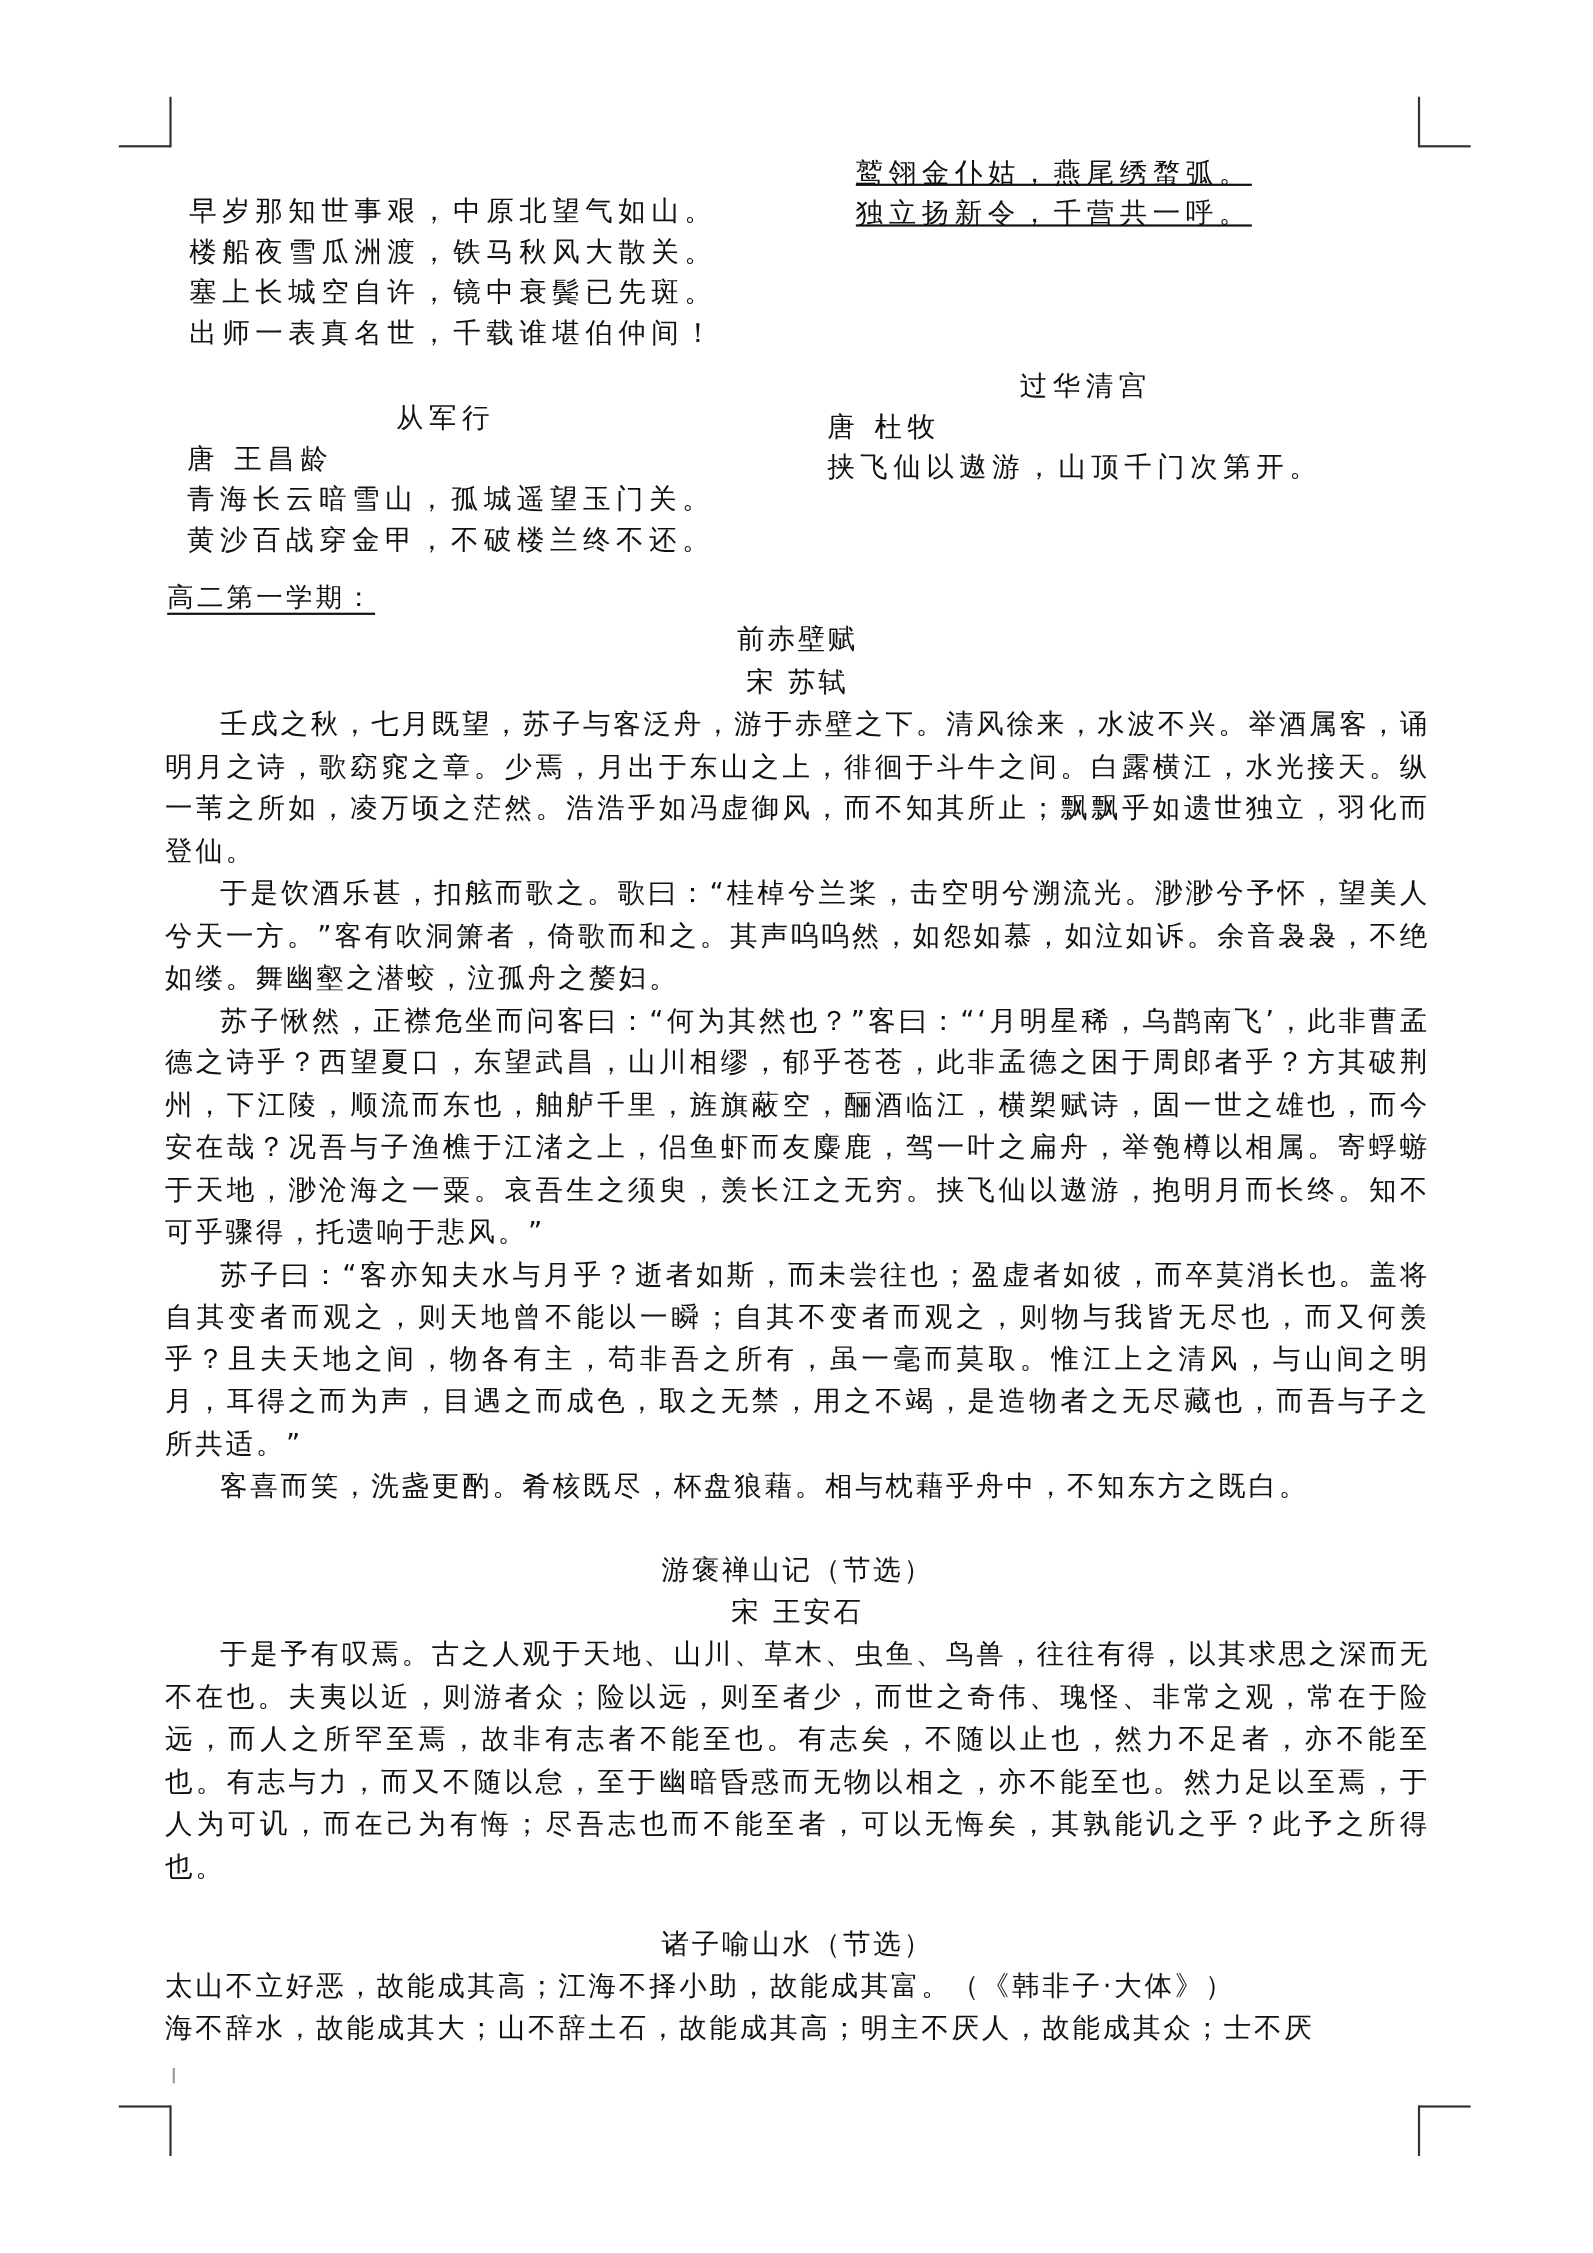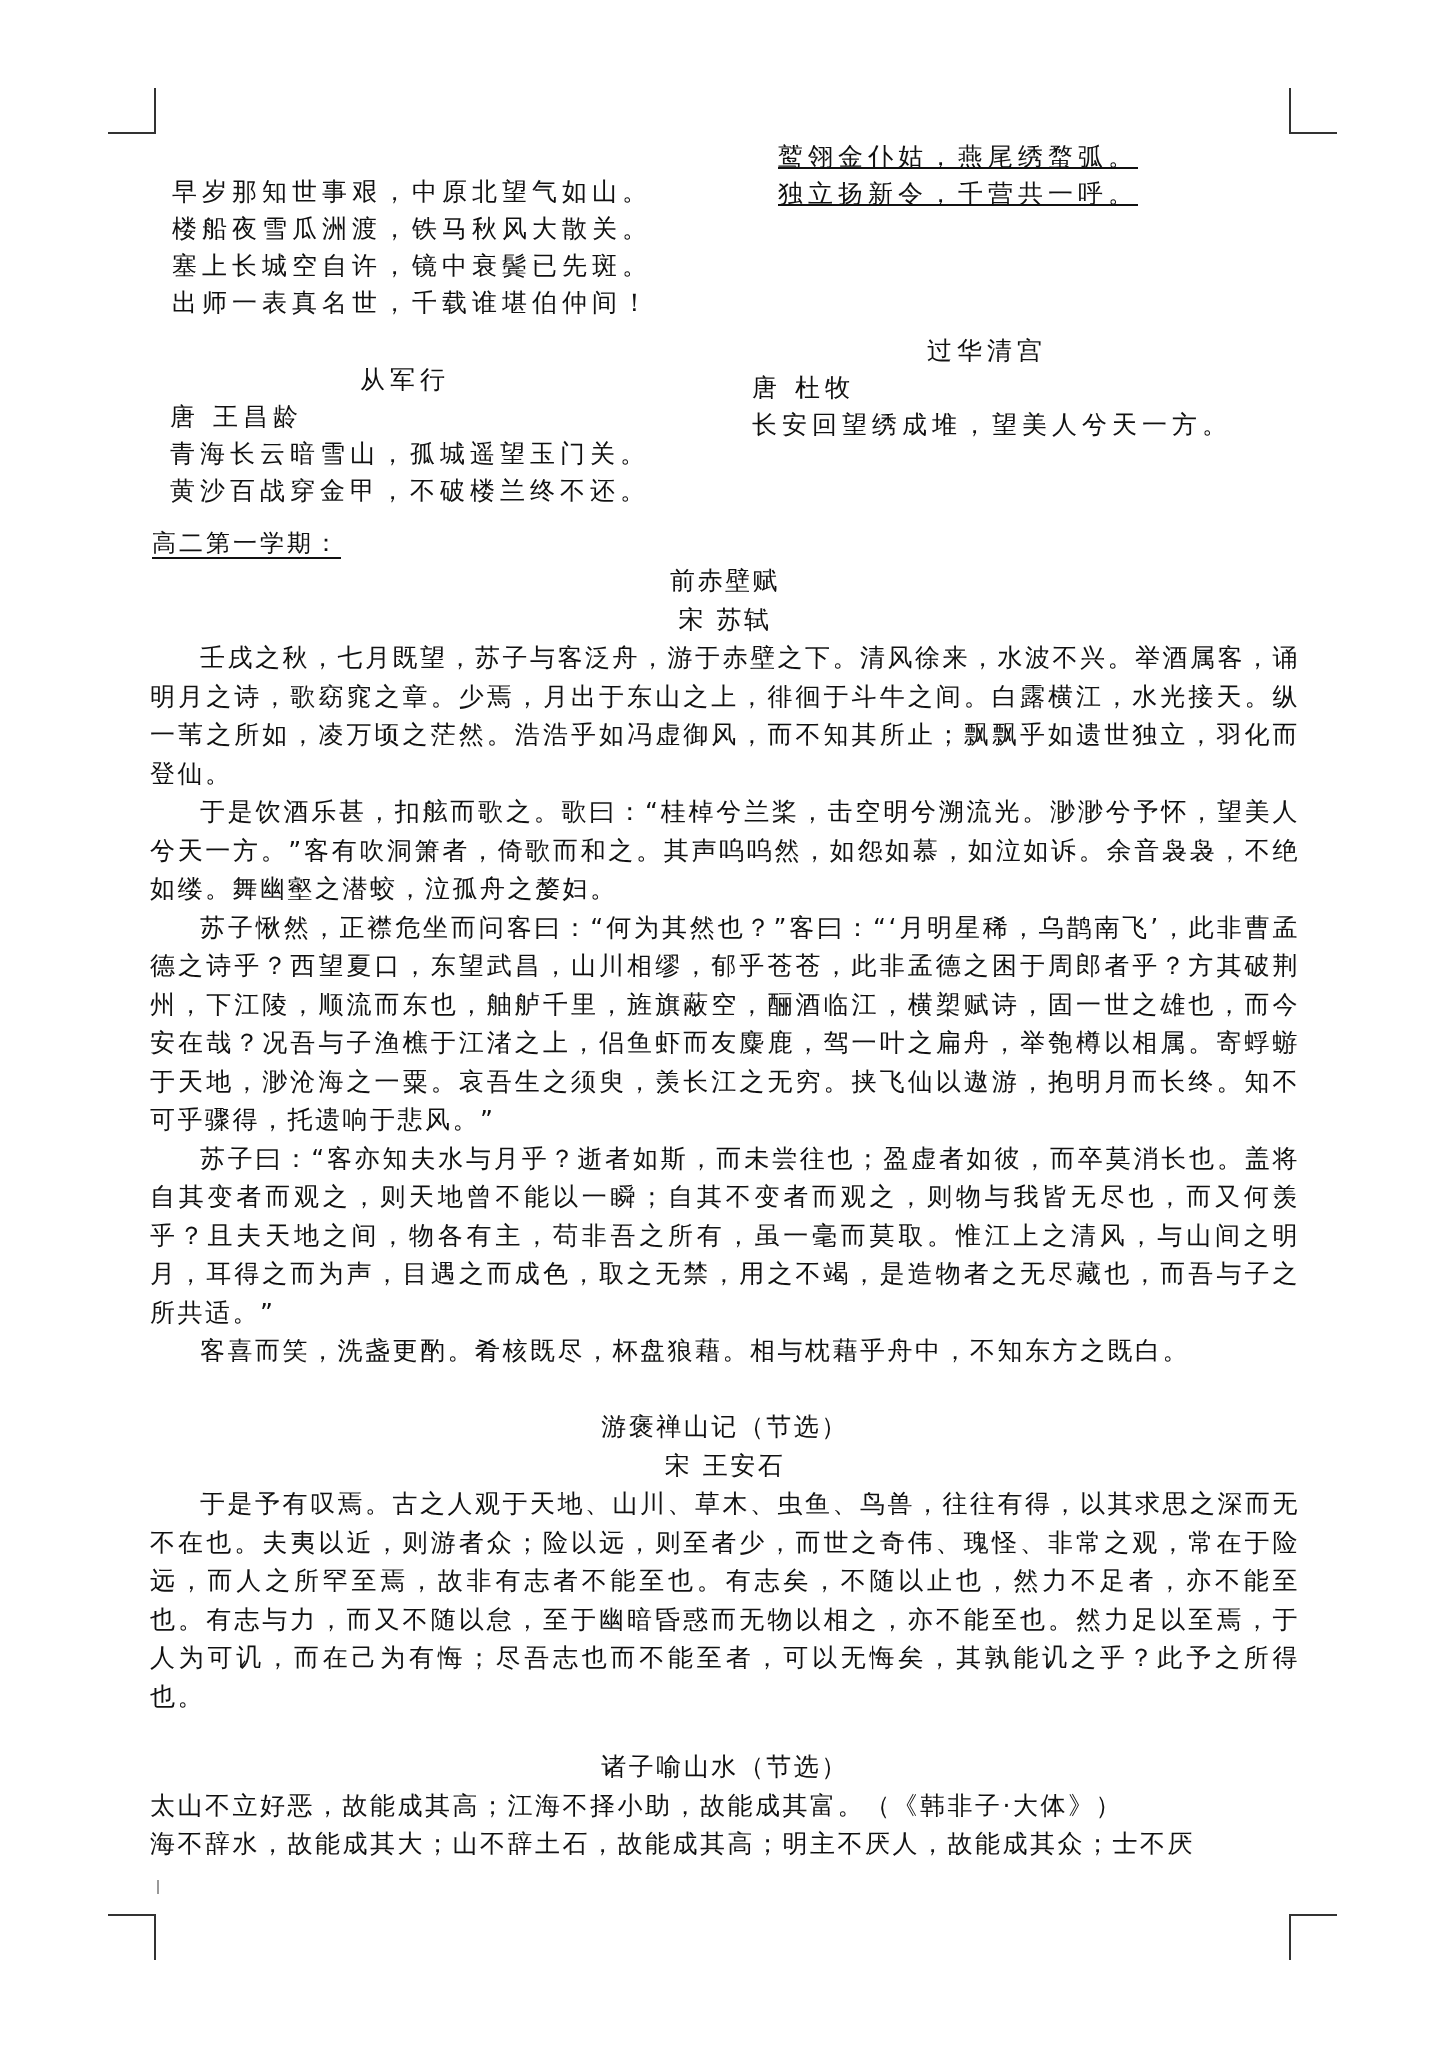--- a/index.html
+++ b/index.html
@@ -54,21 +54,21 @@
 <div class="poem-block" style="left:170px; top:332px; width:470px;margin-top:29px;">
   <div class="title">从军行</div>
   <div class="author">唐 王昌龄</div>
   <div class="line">青海长云暗雪山，孤城遥望玉门关。</div>
   <div class="line">黄沙百战穿金甲，不破楼兰终不还。</div>
 </div>
 
 <div class="poem-block" style="left:752px; top:332px; width:470px;">
   <div class="title">过华清宫</div>
   <div class="author">唐 杜牧</div>
-  <div class="line">长安回望绣成堆，望美人兮天一方。</div>
+  <div class="line">挟飞仙以遨游，山顶千门次第开。</div>
 </div>
 
 <div id="sec-label">高二第一学期：</div>
 
 <div class="essay" style="top:562px;">
   <div class="title">前赤壁赋</div>
   <div class="author">宋 苏轼</div>
   <p>壬戌之秋，七月既望，苏子与客泛舟，游于赤壁之下。清风徐来，水波不兴。举酒属客，诵明月之诗，歌窈窕之章。少焉，月出于东山之上，徘徊于斗牛之间。白露横江，水光接天。纵一苇之所如，凌万顷之茫然。浩浩乎如冯虚御风，而不知其所止；飘飘乎如遗世独立，羽化而登仙。</p>
   <p>于是饮酒乐甚，扣舷而歌之。歌曰：“桂棹兮兰桨，击空明兮溯流光。渺渺兮予怀，望美人兮天一方。”客有吹洞箫者，倚歌而和之。其声呜呜然，如怨如慕，如泣如诉。余音袅袅，不绝如缕。舞幽壑之潜蛟，泣孤舟之嫠妇。</p>
   <p>苏子愀然，正襟危坐而问客曰：“何为其然也？”客曰：“‘月明星稀，乌鹊南飞’，此非曹孟德之诗乎？西望夏口，东望武昌，山川相缪，郁乎苍苍，此非孟德之困于周郎者乎？方其破荆州，下江陵，顺流而东也，舳舻千里，旌旗蔽空，酾酒临江，横槊赋诗，固一世之雄也，而今安在哉？况吾与子渔樵于江渚之上，侣鱼虾而友麋鹿，驾一叶之扁舟，举匏樽以相属。寄蜉蝣于天地，渺沧海之一粟。哀吾生之须臾，羡长江之无穷。挟飞仙以遨游，抱明月而长终。知不可乎骤得，托遗响于悲风。”</p>

